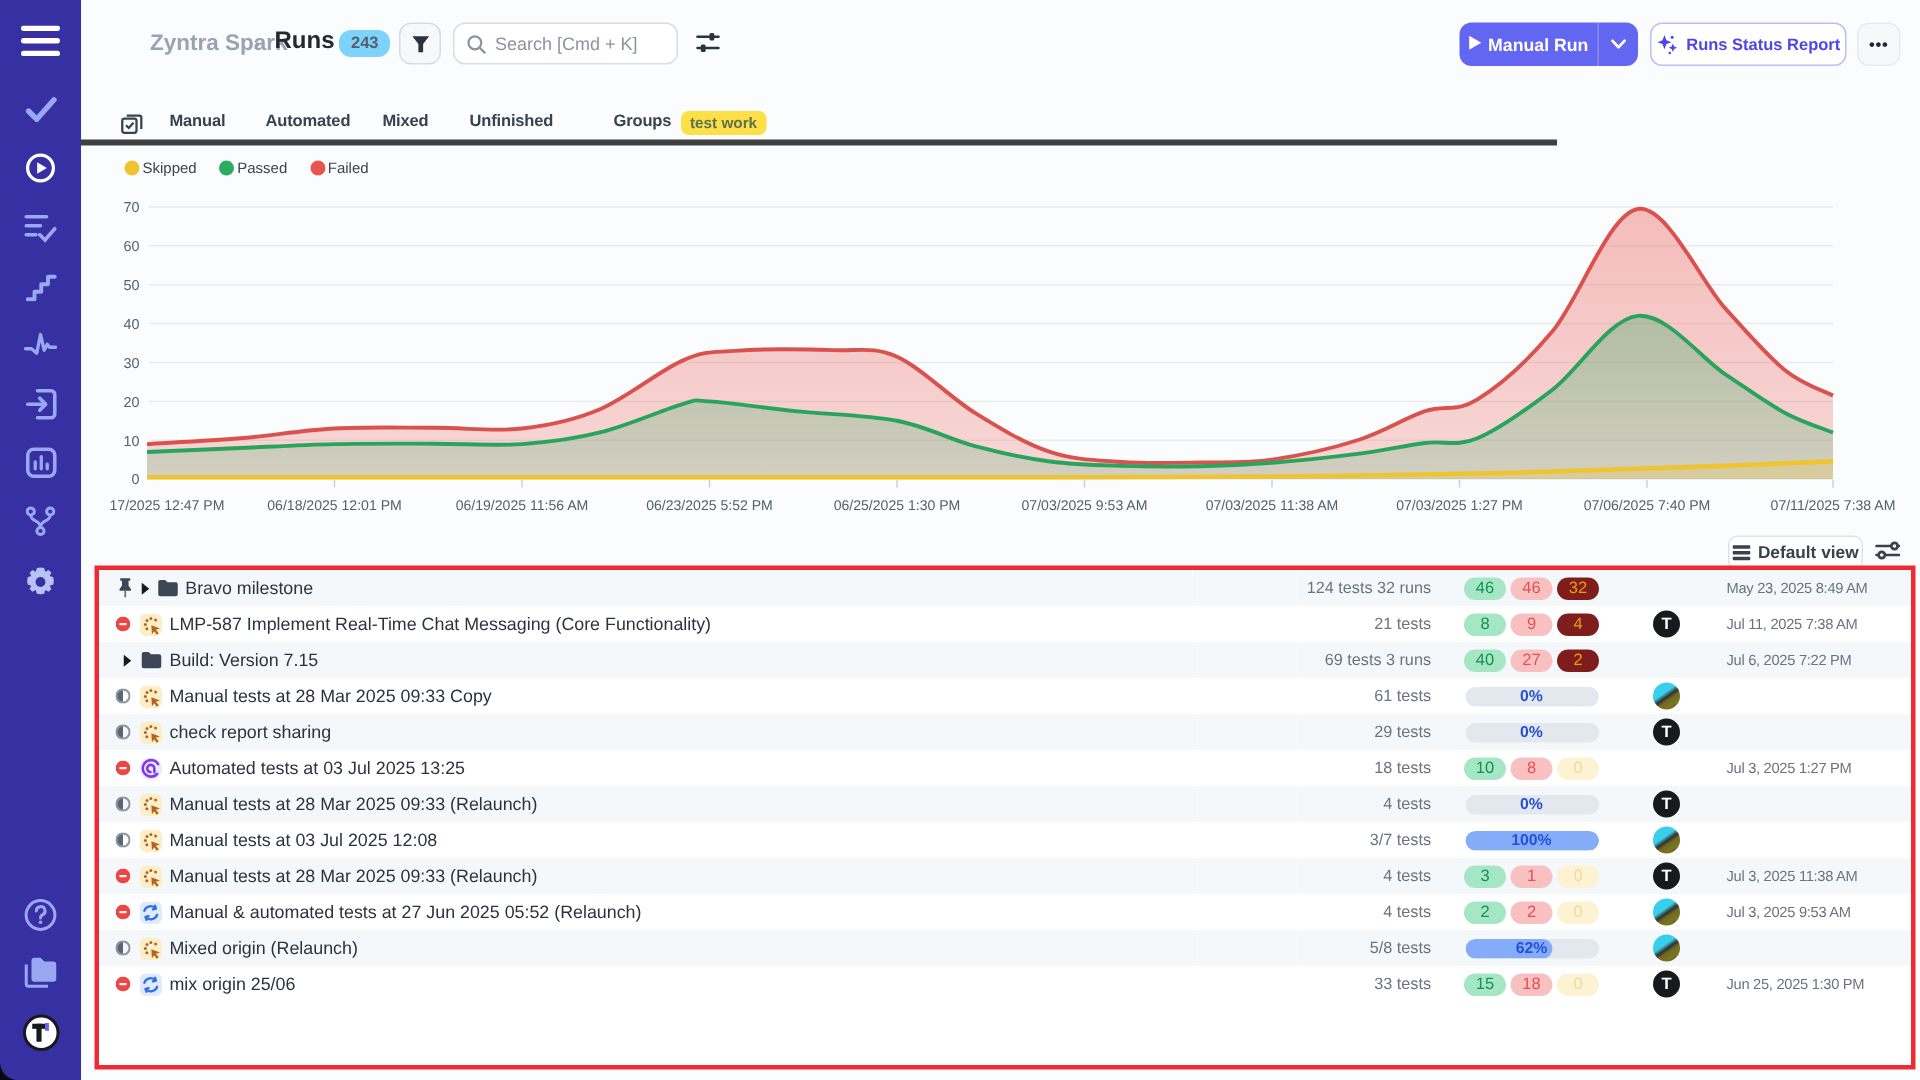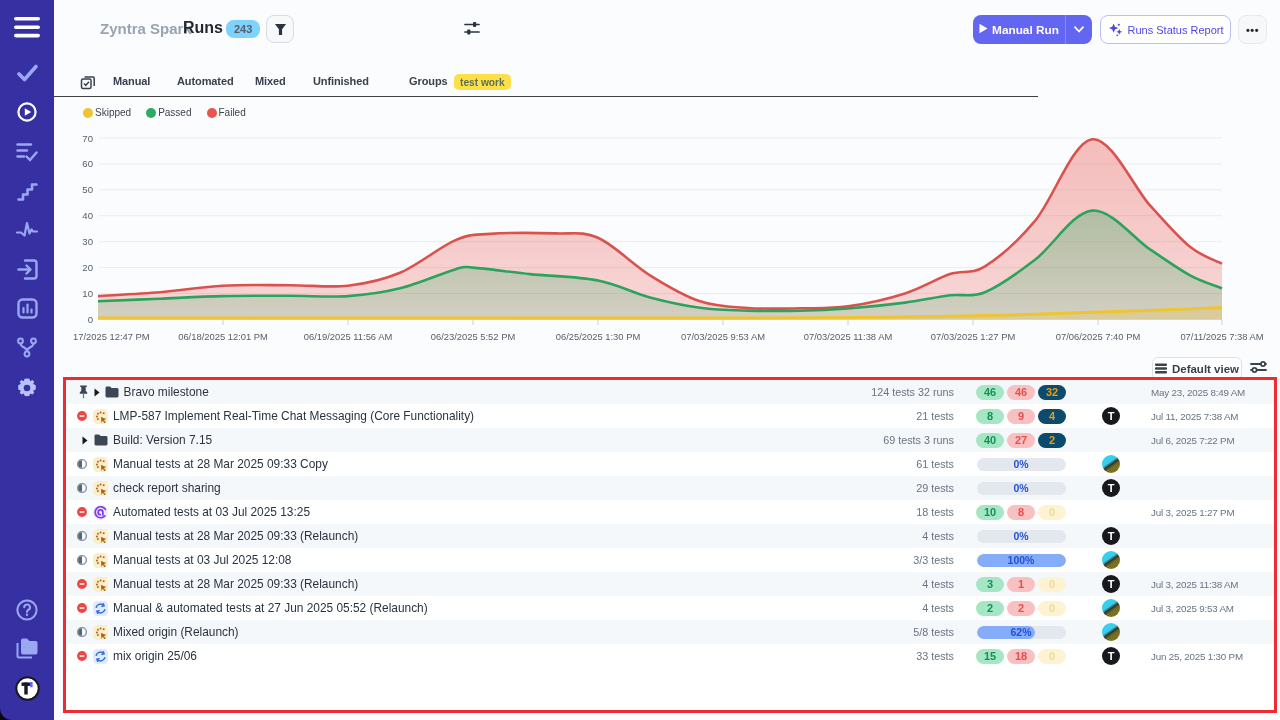--- a/index.html
+++ b/index.html
@@ -15,24 +15,24 @@
 .crumb-page { position:absolute; left:129px; top:19px; font-size:16px; font-weight:700; color:#24292f; }
 .crumb-count { position:absolute; left:172px; top:20px; font-size:11px; font-weight:600; color:#57606a; background:#7dd3fc; border-radius:8px; padding:3px 8px; }
 .btn-filter { position:absolute; left:212px; top:15px; width:28px; height:28px; border:1px solid #d7dde3; border-radius:8px; background:#f6f8fa; display:flex; align-items:center; justify-content:center; }
 .search { position:absolute; left:248px; top:15px; width:150px; height:28px; border:1px solid #d7dde3; border-radius:8px; background:#fff; display:flex; align-items:center; padding:0 8px; color:#8b949e; font-size:12px; }
 .search svg { margin-right:6px; }
 .hdr-sliders { position:absolute; left:410px; top:21px; }
 .btn-run { position:absolute; left:919px; top:15px; width:119px; height:29px; background:#6366f1; border-radius:8px; color:#fff; font-size:11.8px; font-weight:700; display:flex; align-items:center; }
 .btn-run .main-part { flex:1; display:flex; align-items:flex-start; justify-content:center; gap:4px; }
 .btn-run .divider { width:1px; height:29px; background:rgba(255,255,255,0.25); }
 .btn-run .chev { width:26px; display:flex; align-items:center; justify-content:center; }
-.btn-report { position:absolute; left:1046px; top:15px; width:131px; height:29px; background:#fff; border:1px solid #babff5; border-radius:8px; color:#4f46e5; font-size:11px; font-weight:400; display:flex; align-items:center; justify-content:center; gap:5px; white-space:nowrap; }
+.btn-report { position:absolute; left:1046px; top:15px; width:131px; height:29px; background:#fff; border:1px solid #babff5; border-radius:8px; color:#4f46e5; font-size:11px; font-weight:700; display:flex; align-items:center; justify-content:center; gap:5px; white-space:nowrap; }
 .btn-more { position:absolute; left:1184px; top:15px; width:29px; height:29px; background:#f6f8fa; border:1px solid #e7ebef; border-radius:8px; display:flex; align-items:center; justify-content:center; color:#24292f; font-size:11px; font-weight:700; letter-spacing:0.5px; }
 
-.tabs { position:absolute; left:0; top:66px; width:984px; height:31px; border-bottom:1px solid #404040; }
+.tabs { position:absolute; left:0; top:66px; width:984px; height:31px; border-bottom:4px solid #404040; }
 .tab { position:absolute; top:9px; font-size:11px; font-weight:600; letter-spacing:-0.1px; color:#39414e; }
 .pill-testwork { position:absolute; background:#fde047; color:#5f7150; font-size:10.2px; font-weight:600; padding:2.5px 6px; border-radius:5px; white-space:nowrap; }
 
 .legend { position:absolute; left:29px; top:107px; display:flex; align-items:center; gap:15px; font-size:10px; color:#3c444f; }
 .legend .dot { width:10px; height:10px; border-radius:50%; display:inline-block; margin-right:2px; vertical-align:-1.5px; }
 
 .viewbar-btn { position:absolute; left:1098px; top:357px; width:90px; height:23px; background:#fff; border:1px solid #dde2e8; border-radius:6px; display:flex; align-items:center; justify-content:center; gap:5px; font-size:11.5px; font-weight:600; color:#39414e; }
 .viewbar-ico { position:absolute; left:1196px; top:360px; }
 .redbox { position:absolute; left:9px; top:377px; width:1214px; height:336px; border:3px solid #ee2b33; z-index:3; }
 .tablewrap { position:absolute; left:12px; top:380px; width:1208px; height:330px; background:#fff; }
@@ -41,24 +41,24 @@
 table.runs th + th:before { content:""; position:absolute; left:0; top:7px; bottom:7px; width:1px; background:#dde2e8; }
 table.runs td { height:24px; font-size:11px; color:#6a7381; padding:0; white-space:nowrap; overflow:hidden; }
 table.runs tr.r:nth-child(odd) td { background:#f5f8fa; }
 table.runs td.title { font-size:11.9px; color:#2b3340; }
 table.runs td.cnt { text-align:right; padding-right:18px; font-size:10.8px; }
 table.runs td.fin { padding-left:5px; font-size:9.8px; letter-spacing:-0.2px; color:#6a7381; }
 .tcell { display:flex; align-items:center; gap:5.5px; padding-left:11px; }
 .tcell.t1 { padding-left:13px; }
 .tcell.t3 { padding-left:16px; }
 .pillrow { display:flex; align-items:center; justify-content:center; gap:3px; margin-right:6px; }
-.spill { width:28px; height:15px; border-radius:8px; font-size:11px; font-weight:700; display:flex; align-items:center; justify-content:center; }
+.spill { width:28px; height:15px; border-radius:8px; font-size:11px; font-weight:400; display:flex; align-items:center; justify-content:center; }
 .sp-g { background:#a5e7c4; color:#178f56; }
 .sp-r { background:#f9c0c2; color:#e4504c; }
-.sp-y { background:#0c4a6e; color:#ec9e0d; }
+.sp-y { background:#7f1d1d; color:#ec9e0d; }
 .sp-f { background:#fdf3d2; color:#eedaa2; }
 .pbar { position:relative; width:89px; height:13px; border-radius:7px; background:#e3e8ee; margin:0 auto 0 auto; transform:translateX(-3px); overflow:hidden; }
 .pbar .fill { position:absolute; left:0; top:0; bottom:0; background:#84acf8; border-radius:7px; }
 .pbar .lbl { position:absolute; left:0; right:0; top:0; bottom:0; display:flex; align-items:center; justify-content:center; font-size:10.5px; font-weight:700; color:#2450d6; }
 .av { width:18px; height:18px; border-radius:50%; margin:0 auto; display:flex; align-items:center; justify-content:center; }
 .av-t { background:#17191c; color:#fff; font-size:11px; font-weight:700; }
 .av-e { background:linear-gradient(145deg,#38cfee 0%,#38cfee 40%,#31322a 52%,#6f6b25 62%,#7c741f 78%,#55501a 100%); }
 </style>
 </head>
 <body>
@@ -163,20 +163,24 @@
 <div id="main">
 <div class="crumb-proj">Zyntra Spark</div>
 <div class="crumb-sep">›</div>
 <div class="crumb-page">Runs</div>
 <div class="crumb-count">243</div>
 <div class="btn-filter">
       <svg width="13" height="13" viewBox="0 0 14 14">
         <path d="M1 1.2 H13 L8.7 6.8 V12.8 H5.3 V6.8 Z" fill="#2b3340"></path>
       </svg>
     </div>
+<div class="search"><svg width="13" height="13" viewBox="0 0 14 14">
+        <circle cx="6" cy="6" r="4.6" fill="none" stroke="#8b949e" stroke-width="1.6"></circle>
+        <path d="M9.5 9.5 L13 13" stroke="#8b949e" stroke-width="1.6" stroke-linecap="round"></path>
+      </svg>Search [Cmd + K]</div>
 <div class="hdr-sliders"><svg width="16" height="15" viewBox="0 0 16 15">
         <g stroke="#2b3340" stroke-width="1.7" stroke-linecap="round">
           <path d="M1 3.5 H15"></path>
           <path d="M1 11 H15"></path>
         </g>
         <rect x="9" y="1" width="3.2" height="5" rx="1" fill="#2b3340"></rect>
         <rect x="3.2" y="8.6" width="3.2" height="5" rx="1" fill="#2b3340"></rect>
       </svg></div>
 <div class="btn-run">
       <div class="main-part">
@@ -535,21 +539,21 @@
                     <circle cx="5" cy="4.7" r="1"></circle>
                     <circle cx="3.9" cy="7.4" r="1"></circle>
                     <circle cx="4.9" cy="10.1" r="1"></circle>
                   </g>
                   <path d="M7.9 7.9 L13.6 10 L10.9 10.9 L12.8 13.2 L11.5 14.2 L9.8 11.8 L8.3 13.8 Z" fill="#b5651a"></path>
                 </svg>
                 <span>Manual tests at 03 Jul 2025 12:08</span>
               </span>
             </td>
             <td></td>
-            <td class="cnt">3/3 tests</td>
+            <td class="cnt">3/7 tests</td>
             <td>
               <div class="pbar">
                 <div class="fill" style="width:89px"></div>
                 <div class="lbl">100%</div>
               </div>
             </td>
             <td>
               <div class="av av-e"></div>
             </td>
             <td class="fin"></td>

